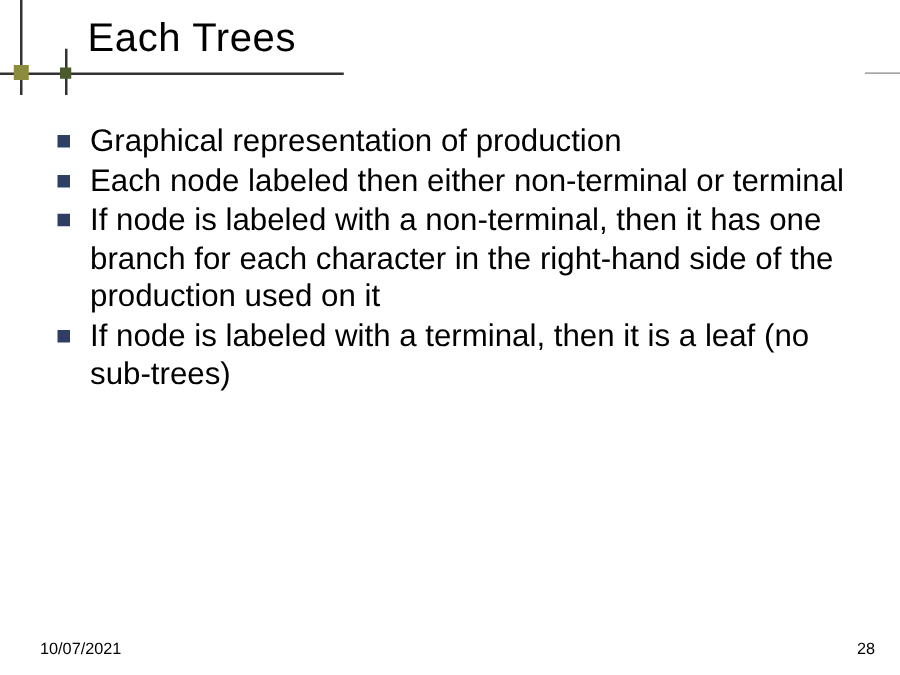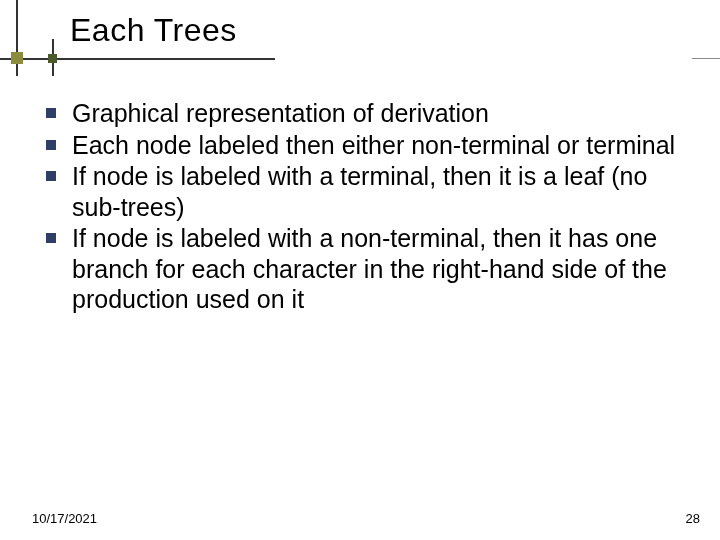--- a/index.html
+++ b/index.html
@@ -129,23 +129,23 @@
     <div class="vline-long"></div>
     <div class="vline-short"></div>
     <div class="sq1"></div>
     <div class="sq2"></div>
   </div>
   <h1 class="title">Each Trees</h1>
 </div>
 
 <div class="content">
   <ul class="bullets">
-    <li>Graphical representation of derivation</li>
+    <li>Graphical representation of production</li>
     <li>Each node labeled then either non-terminal or terminal</li>
+    <li>If node is labeled with a non-terminal, then it has one branch for each character in the right-hand side of the production used on it</li>
     <li>If node is labeled with a terminal, then it is a leaf (no sub-trees)</li>
-    <li>If node is labeled with a non-terminal, then it has one branch for each character in the right-hand side of the production used on it</li>
   </ul>
 </div>
 
 <div class="footer">
-  <span class="date">10/17/2021</span>
+  <span class="date">10/07/2021</span>
   <span class="page">28</span>
 </div>
 
 </body></html>

